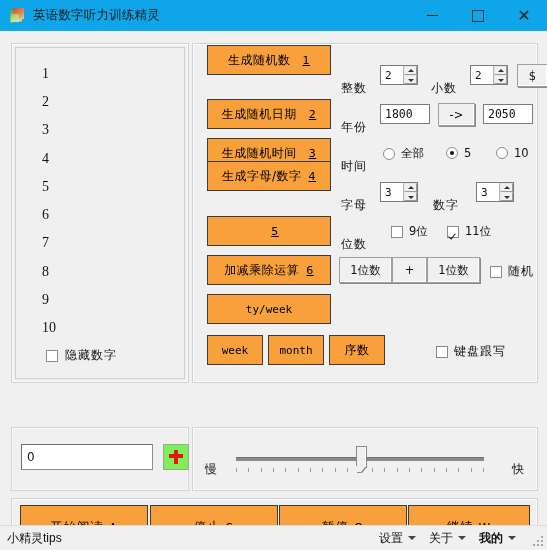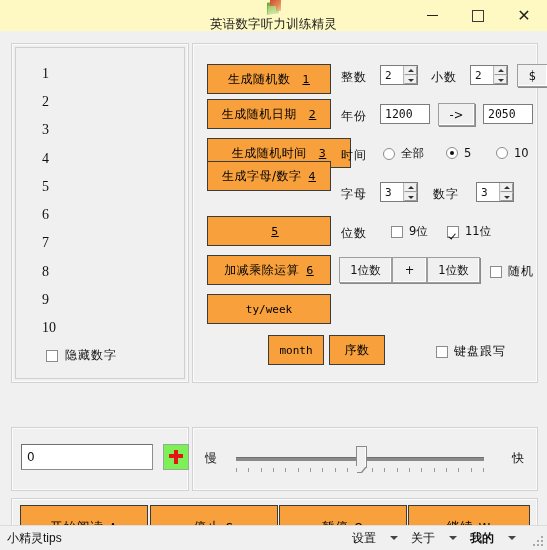--- a/index.html
+++ b/index.html
@@ -7,22 +7,22 @@
     width:547px;height:550px;
     background:#f0f0f0;
     font-family:"Liberation Sans","DejaVu Sans",sans-serif;
     font-size:12px;color:#000;
     overflow:hidden;
     -webkit-font-smoothing:none;
   }
   
   #titlebar{
     position:absolute;left:0;top:0;width:547px;height:31px;
-    background:#fef9c3;
-    display:flex;align-items:center;flex-direction:column;
+    background:#0ea5e9;
+    display:flex;align-items:center;
   }
   #app-icon{width:16px;height:16px;margin-left:9px;margin-right:8px;position:relative;flex:none;}
   #app-icon .c1{position:absolute;left:1px;top:2px;width:12px;height:12px;background:linear-gradient(135deg,#5aa82e 0%,#8fce55 45%,#d4e8a8 100%);transform:skewY(-8deg);}
   #app-icon .c2{position:absolute;left:4px;top:0px;width:11px;height:11px;background:linear-gradient(135deg,#cf4b3a 0%,#e08a52 60%,#f2c8a0 100%);}
   #app-icon .c3{position:absolute;left:2px;top:6px;width:8px;height:8px;background:linear-gradient(160deg,#9ac964,#d9e9b0);}
   #title-text{font-size:12.5px;color:#1a1a1a;letter-spacing:.2px;}
   .wbtn{
     position:absolute;top:0;height:31px;width:46px;
     display:flex;align-items:center;justify-content:center;
     font-family:"DejaVu Sans",sans-serif;color:#222;
@@ -79,21 +79,21 @@
     border:1px solid #3c3c3c;
     box-sizing:border-box;
     display:flex;align-items:center;justify-content:center;
     font-family:"DejaVu Sans","Liberation Sans",sans-serif;
     font-size:12px;color:#000;cursor:default;
     letter-spacing:.5px;
   }
   .obtn .hk{margin-left:12px;text-decoration:underline;font-size:11px;}
   .obtn.mono{font-family:"DejaVu Sans Mono","Liberation Mono",monospace;font-size:11px;letter-spacing:0;}
 
-  .lbl{position:absolute;font-family:"DejaVu Sans","Liberation Sans",sans-serif;font-size:12px;color:#111;letter-spacing:1px;}
+  .lbl{position:absolute;font-family:"DejaVu Sans","Liberation Sans",sans-serif;font-size:12px;color:#111;letter-spacing:1px;margin-top:11px;}
 
   .spin{
     position:absolute;height:20px;box-sizing:border-box;
     background:#fff;border:1px solid #7b7b7b;
     display:flex;align-items:stretch;
   }
   .spin .val{
     flex:1;display:flex;align-items:center;padding-left:4px;
     font-family:"DejaVu Sans Mono","Liberation Mono",monospace;font-size:11px;color:#111;
   }
@@ -188,21 +188,21 @@
   .abtn .hk{margin-left:5px;text-decoration:underline;font-size:11.5px;}
 
   
   #statusbar{
     position:absolute;left:0;bottom:0;width:547px;height:24px;
     background:#f0f0f0;border-top:1px solid #dcdcdc;
     display:flex;align-items:center;
   }
   #tips-text{margin-left:7px;font-family:"Liberation Sans","DejaVu Sans",sans-serif;font-size:12px;color:#111;}
   #status-menu{position:absolute;right:26px;top:0;height:24px;display:flex;align-items:center;gap:3px;}
-  .smenu{display:flex;align-items:center;gap:14px;padding:0 5px;font-family:"DejaVu Sans","Liberation Sans",sans-serif;font-size:12px;color:#111;}
+  .smenu{display:flex;align-items:center;gap:5px;padding:0 5px;font-family:"DejaVu Sans","Liberation Sans",sans-serif;font-size:12px;color:#111;}
   .smenu.bold{font-weight:bold;}
   .caret{width:0;height:0;border-left:4px solid transparent;border-right:4px solid transparent;border-top:4px solid #444;}
   #grip{position:absolute;right:3px;bottom:3px;width:12px;height:12px;}
   #grip i{position:absolute;width:2px;height:2px;background:#a8a8a8;}
 </style>
 </head>
 <body>
 
 <div id="titlebar">
   <div id="app-icon">
@@ -239,21 +239,21 @@
 
       <div id="hide-num-row">
         <span class="cbx"></span>
         <span class="cn">隐藏数字</span>
       </div>
     </div>
   </div>
 
   <div class="panel" id="opt-panel">
 
-    <div class="obtn" style="left:14px;top:20px;width:124px;height:30px">
+    <div class="obtn" style="left:14px;top:1px;width:124px;height:30px">
       <span>生成随机数</span>
       <span class="hk">1</span>
     </div>
     <div class="lbl" style="left:148px;top:25px">整数</div>
     <div class="spin" style="left:187px;top:21px;width:38px">
       <span class="val">2</span>
       <span class="arrows">
           <span class="up"></span>
           <span class="dn"></span>
         </span>
@@ -266,25 +266,25 @@
           <span class="dn"></span>
         </span>
     </div>
     <div class="gbtn" style="left:324px;top:20px;width:31px;height:23px">$</div>
 
     <div class="obtn" style="left:14px;top:55px;width:124px;height:30px">
       <span>生成随机日期</span>
       <span class="hk">2</span>
     </div>
     <div class="lbl" style="left:148px;top:64px">年份</div>
-    <div class="txtbox" style="left:187px;top:60px;width:50px">1200</div>
+    <div class="txtbox" style="left:187px;top:60px;width:50px">1800</div>
     <div class="gbtn" style="left:245px;top:59px;width:37px;height:23px">-&gt;</div>
     <div class="txtbox" style="left:290px;top:60px;width:50px">2050</div>
 
-    <div class="obtn" style="left:14px;top:94px;width:144px;height:30px">
+    <div class="obtn" style="left:14px;top:94px;width:124px;height:30px">
       <span>生成随机时间</span>
       <span class="hk">3</span>
     </div>
     <div class="lbl" style="left:148px;top:103px">时间</div>
     <div class="inline" style="left:190px;top:102px">
       <span class="rad"></span>
       <span class="cns">全部</span>
     </div>
     <div class="inline" style="left:253px;top:102px">
       <span class="rad on"></span>
@@ -336,20 +336,21 @@
     <div class="gbtn" style="left:146px;top:213px;width:53px;height:26px">1位数</div>
     <div class="gbtn" style="left:199px;top:213px;width:35px;height:26px">+</div>
     <div class="gbtn" style="left:234px;top:213px;width:53px;height:26px">1位数</div>
     <div class="inline" style="left:297px;top:219px">
       <span class="cbx"></span>
       <span class="cn">随机</span>
     </div>
 
     <div class="obtn mono" style="left:14px;top:250px;width:124px;height:30px">ty/week</div>
 
+    <div class="obtn mono" style="left:14px;top:291px;width:56px;height:30px">week</div>
     <div class="obtn mono" style="left:75px;top:291px;width:56px;height:30px">month</div>
     <div class="obtn" style="left:136px;top:291px;width:56px;height:30px">序数</div>
 
     <div class="inline" style="left:243px;top:299px">
       <span class="cbx"></span>
       <span class="cn">键盘跟写</span>
     </div>
   </div>
 
   <div class="panel" id="input-panel">

